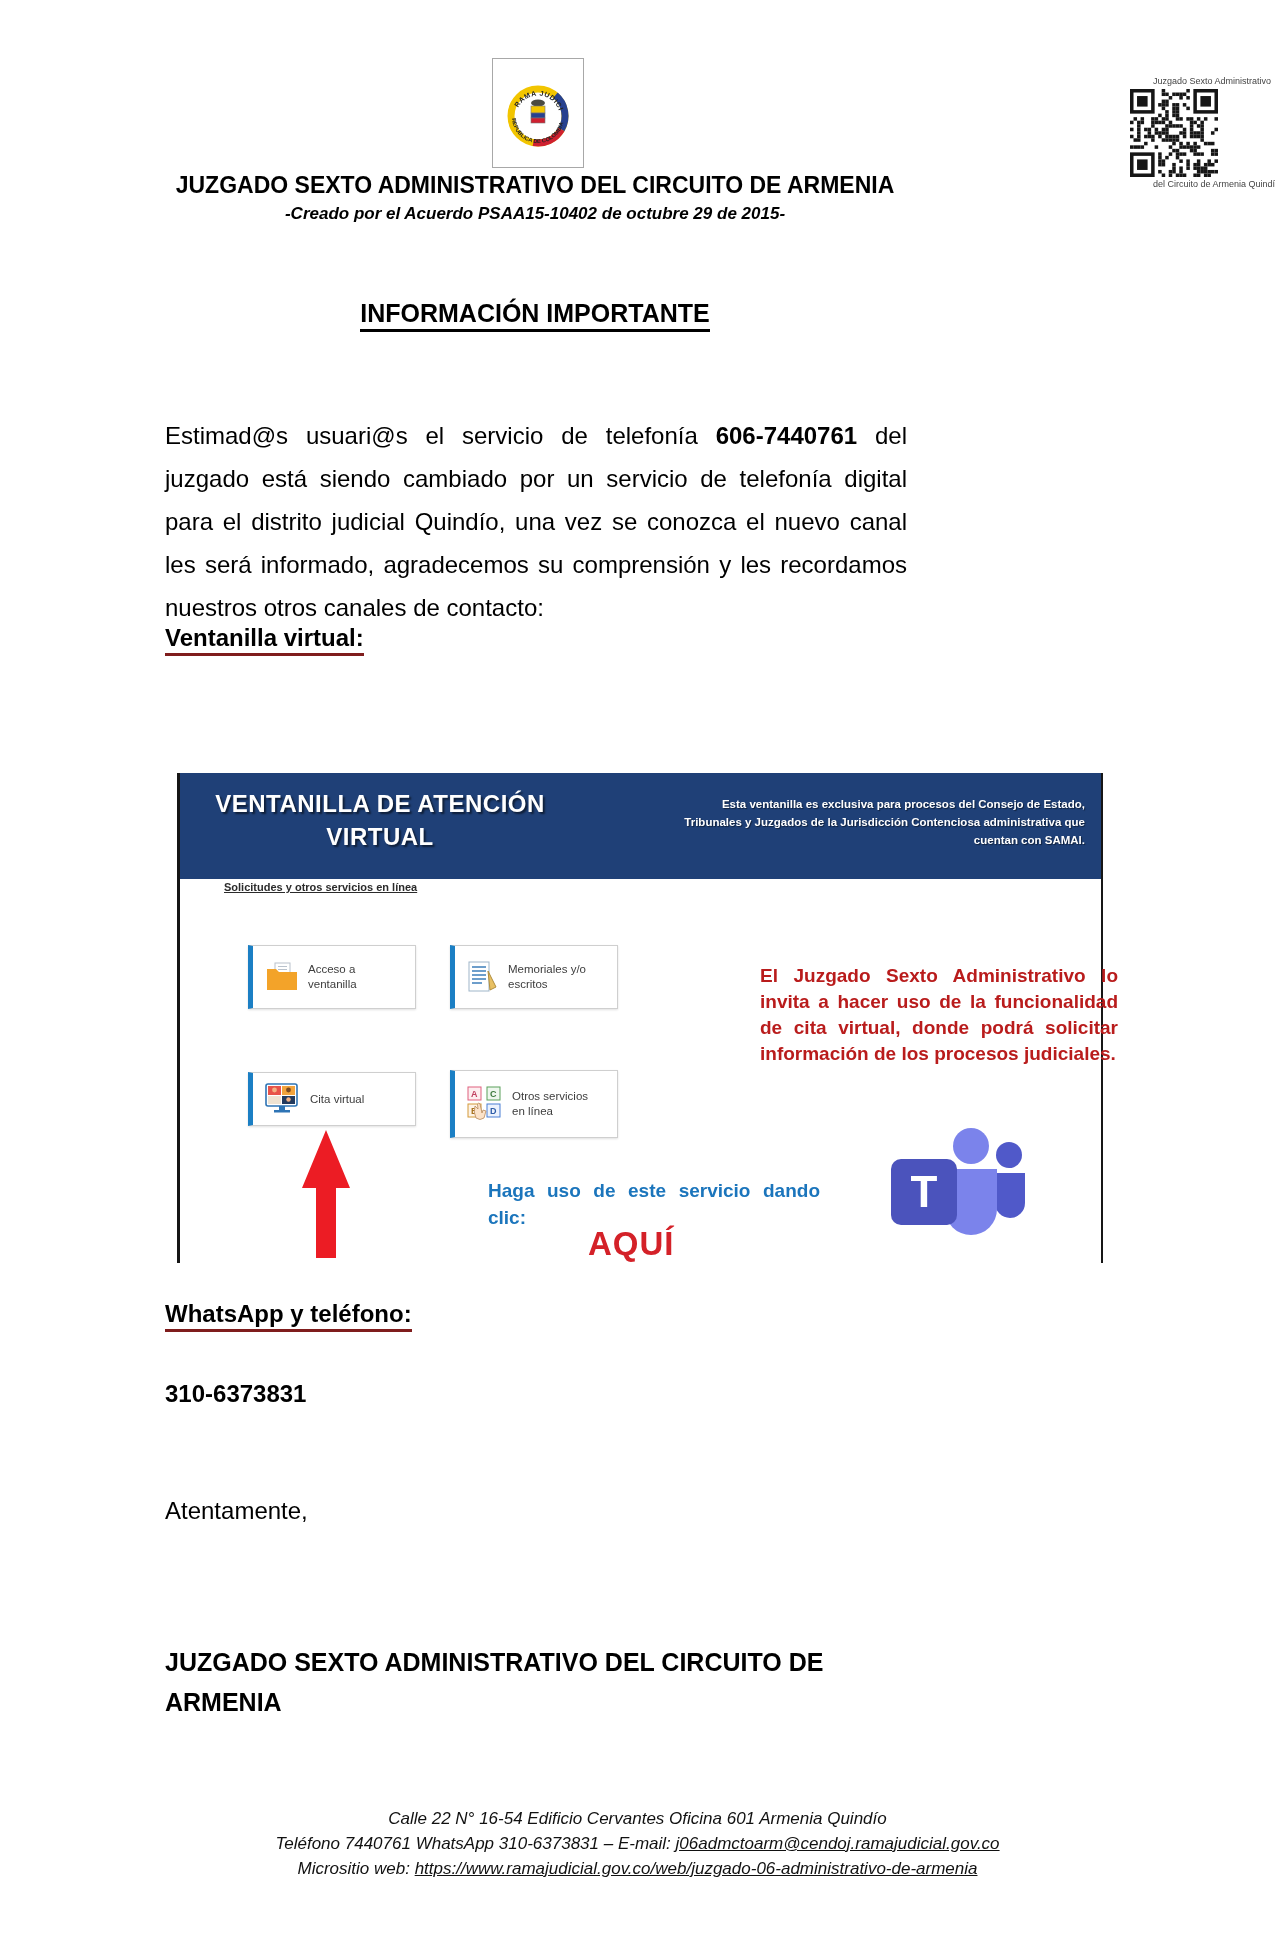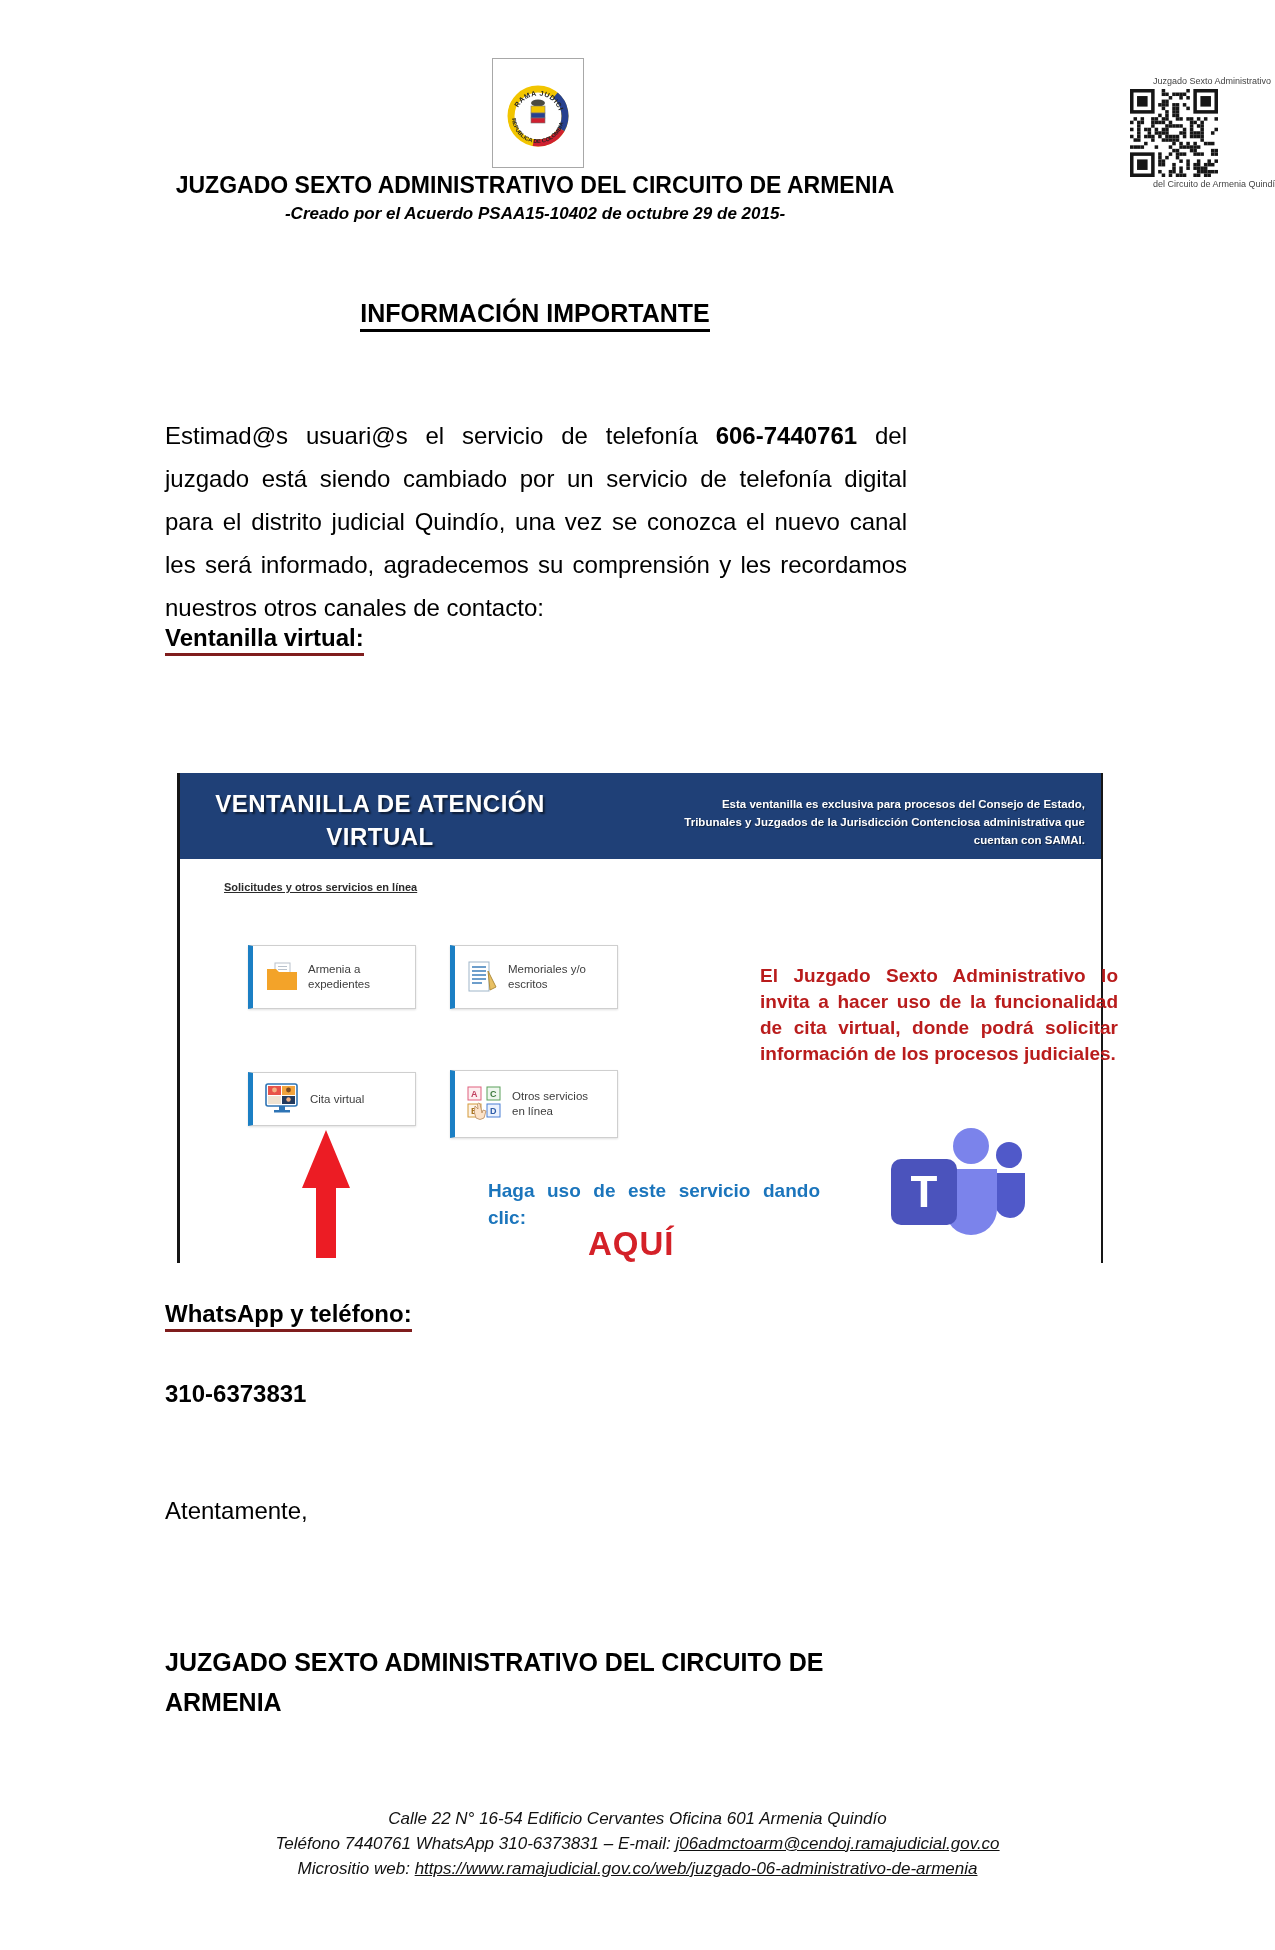--- a/index.html
+++ b/index.html
@@ -29,21 +29,21 @@
   .wa-heading{top:1300px;}
   .vv-link{position:absolute; left:165px; top:700px; font-size:24px;
     color:#2323dd; text-decoration:underline; cursor:pointer;}
   .wa-number{position:absolute; left:165px; top:1380px; font-size:24px; font-weight:bold;}
   .salutation{position:absolute; left:165px; top:1497px; font-size:24px;}
   .signature{position:absolute; left:165px; top:1642px; width:740px;
     font-size:25px; font-weight:bold; line-height:40px;}
   
   .portal{position:absolute; left:177px; top:773px; width:921px; height:490px;
     border-left:3px solid #161616; border-right:2px solid #161616; background:#fff;}
-  .portal-banner{position:absolute; left:0; top:0; width:100%; height:86px; background:#1f4077;}
+  .portal-banner{position:absolute; left:0; top:0; width:100%; height:106px; background:#1f4077;}
   .banner-title{position:absolute; left:20px; top:14px; width:360px; text-align:center;
     color:#fff; font-weight:bold; font-size:24px; line-height:33px;
     text-shadow:2px 2px 2px rgba(0,0,0,.55); letter-spacing:.5px;}
   .banner-note{position:absolute; right:16px; top:22px; width:408px; text-align:right;
     color:#fff; font-weight:bold; font-size:11.5px; line-height:18px;
     text-shadow:1px 1px 1px rgba(0,0,0,.5);}
   .section-label{position:absolute; left:44px; top:108px; font-size:11px; font-weight:bold; color:#2b2b2b;text-decoration:underline;}
   .card{position:absolute; width:168px; height:64px; background:#fff;
     border:1px solid #cfcfcf; border-left:5px solid #1b7fc4;
     box-shadow:0 1px 2px rgba(0,0,0,.12);
@@ -323,21 +323,21 @@
 
     <div class="section-label">Solicitudes y otros servicios en línea</div>
 
     <div class="card card1">
       <svg width="34" height="30" viewBox="0 0 34 30">
         <rect x="10" y="1" width="15" height="12" fill="#fff" stroke="#b9c2cc"></rect>
         <line x1="13" y1="4.5" x2="22" y2="4.5" stroke="#b9c2cc"></line>
         <line x1="13" y1="7.5" x2="22" y2="7.5" stroke="#b9c2cc"></line>
         <path d="M2 7 h9 l3 3 h18 v18 H2 z" fill="#f3a329"></path>
       </svg>
-      <span class="card-label">Armenia a expedientes</span>
+      <span class="card-label">Acceso a ventanilla</span>
     </div>
 
     <div class="card card2">
       <svg width="32" height="32" viewBox="0 0 32 32">
         <rect x="2" y="1" width="20" height="29" fill="#fff" stroke="#9fb6c9"></rect>
         <g stroke="#2e74b5" stroke-width="1.4">
           <line x1="5" y1="6" x2="19" y2="6"></line>
             <line x1="5" y1="10" x2="19" y2="10"></line>
           <line x1="5" y1="14" x2="19" y2="14"></line>
             <line x1="5" y1="18" x2="19" y2="18"></line>

